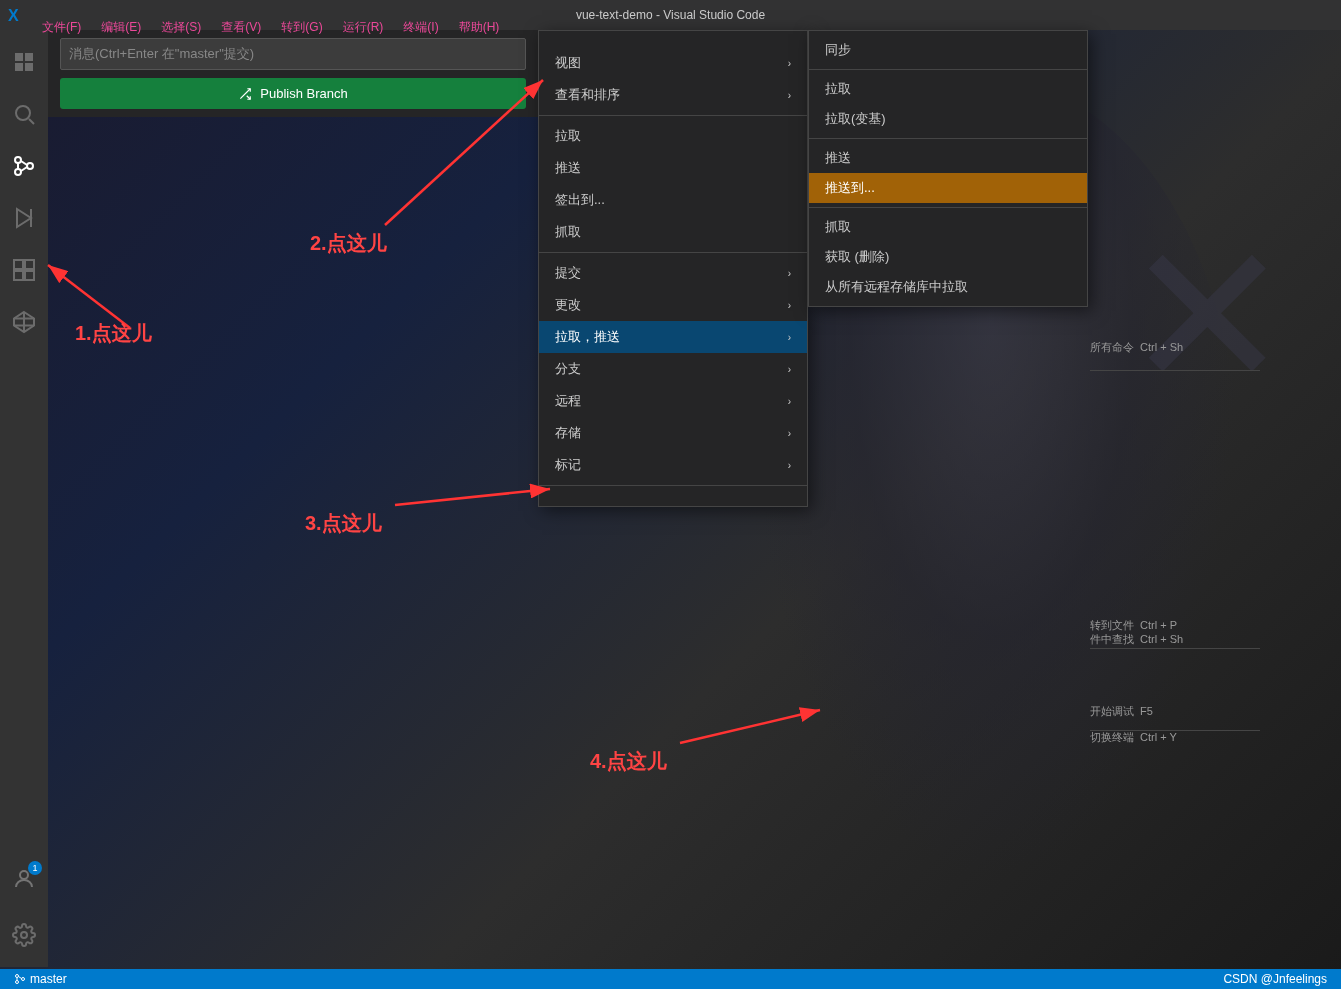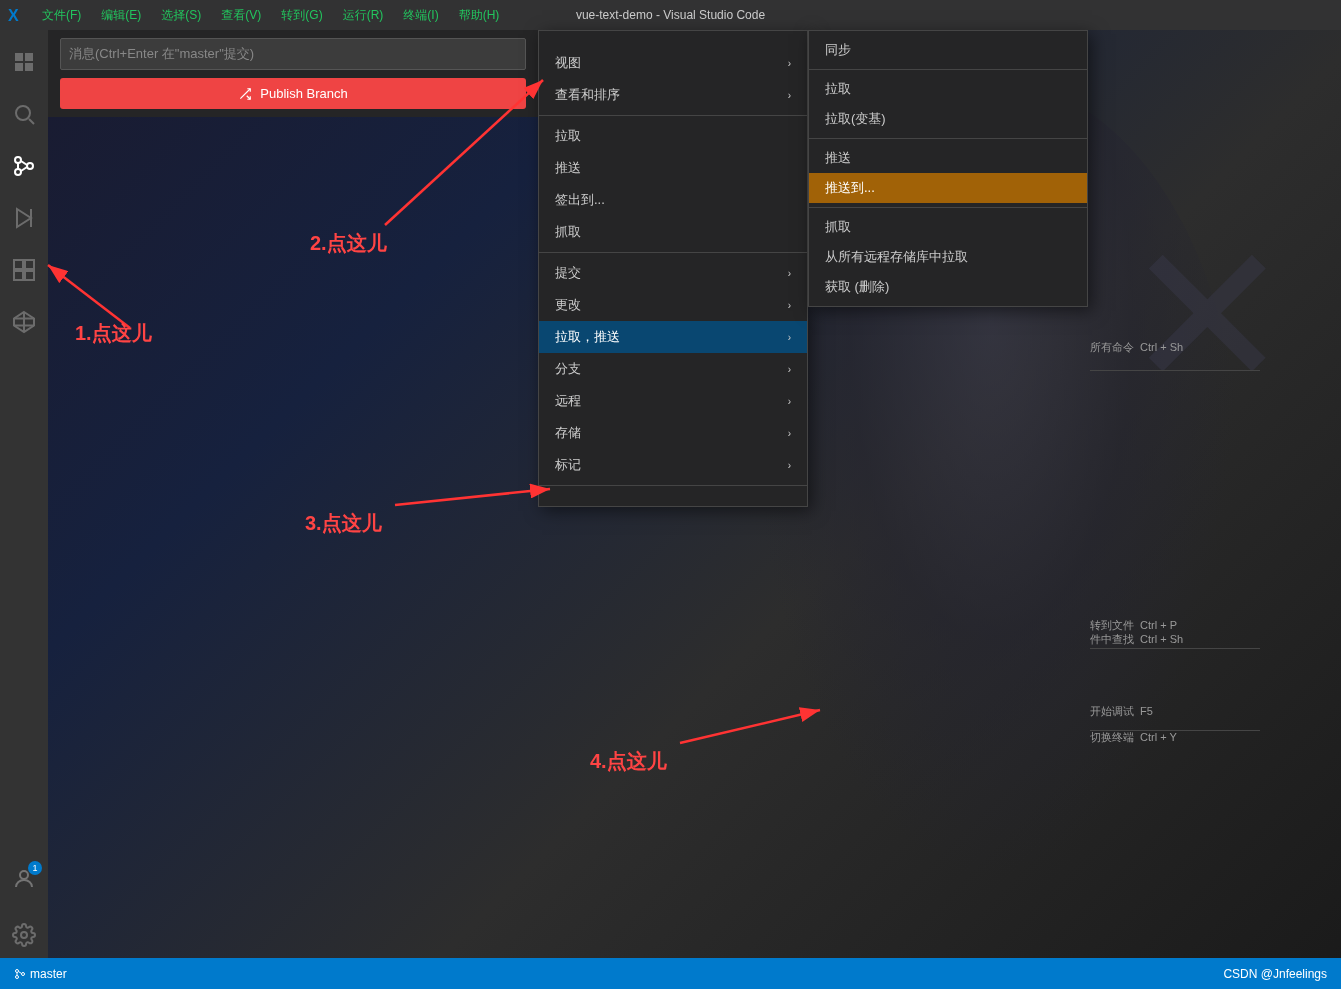--- a/index.html
+++ b/index.html
@@ -37,25 +37,25 @@
       color: #007acc;
       font-size: 14px;
       font-weight: bold;
     }
     .titlebar-menu {
       display: flex;
       gap: 0;
       flex: 1;
     }
     .titlebar-menu-item {
-      padding: 0 10px;
+      padding: 12px 10px;
       height: 30px;
       line-height: 30px;
       font-size: 12px;
-      color: #22c55e;
+      color: #ec4899;
       cursor: pointer;
     }
     .titlebar-title {
       font-size: 12px;
       color: #cccccc;
       position: absolute;
       left: 50%;
       transform: translateX(-50%);
     }
 
@@ -145,21 +145,21 @@
       background: #3c3c3c;
       border: 1px solid #555;
       border-radius: 2px;
       padding: 6px 8px;
       font-size: 13px;
       color: #888;
     }
 
     .publish-btn {
       margin: 6px 12px 8px;
-      background: #ef4444;
+      background: #15803d;
       border: none;
       border-radius: 3px;
       padding: 8px 0;
       width: calc(100% - 24px);
       color: #fff;
       font-size: 13px;
       cursor: pointer;
       display: flex;
       align-items: center;
       justify-content: center;
@@ -234,21 +234,21 @@
       width: 1341px;
       height: 989px;
       z-index: 290;
       pointer-events: none;
     }
 
     
     .statusbar {
       position: absolute;
       bottom: 0; left: 0; right: 0;
-      height: 31px;
+      height: 20px;
       background: #007acc;
       display: flex;
       align-items: center;
       padding: 0 8px;
       z-index: 100;
     }
     .statusbar-item {
       font-size: 12px;
       color: #ffffff;
       padding: 0 6px;
@@ -478,25 +478,25 @@
   <div class="sub-menu-item active">
     <span>推送到...</span>
     <span class="kbd"></span>
   </div>
   <div class="sub-menu-separator"></div>
   <div class="sub-menu-item">
     <span>抓取</span>
     <span class="kbd"></span>
   </div>
   <div class="sub-menu-item">
+    <span>获取 (删除)</span>
+  </div>
+  <div class="sub-menu-item">
     <span>从所有远程存储库中拉取</span>
     <span class="kbd"></span>
-  </div>
-  <div class="sub-menu-item">
-    <span>获取 (删除)</span>
   </div>
 </div>
 
 <div style="position:absolute; top:340px; left:1090px; z-index:220; color:#999; font-size:11px; pointer-events:none;">
   所有命令&nbsp;&nbsp;Ctrl + Sh
 </div>
 <div style="position:absolute; top:370px; left:1090px; z-index:220; pointer-events:none;">
   <div style="height:1px; width:170px; background:#454545;"></div>
 </div>
 <div style="position:absolute; top:618px; left:1090px; z-index:220; color:#999; font-size:11px; pointer-events:none;">

